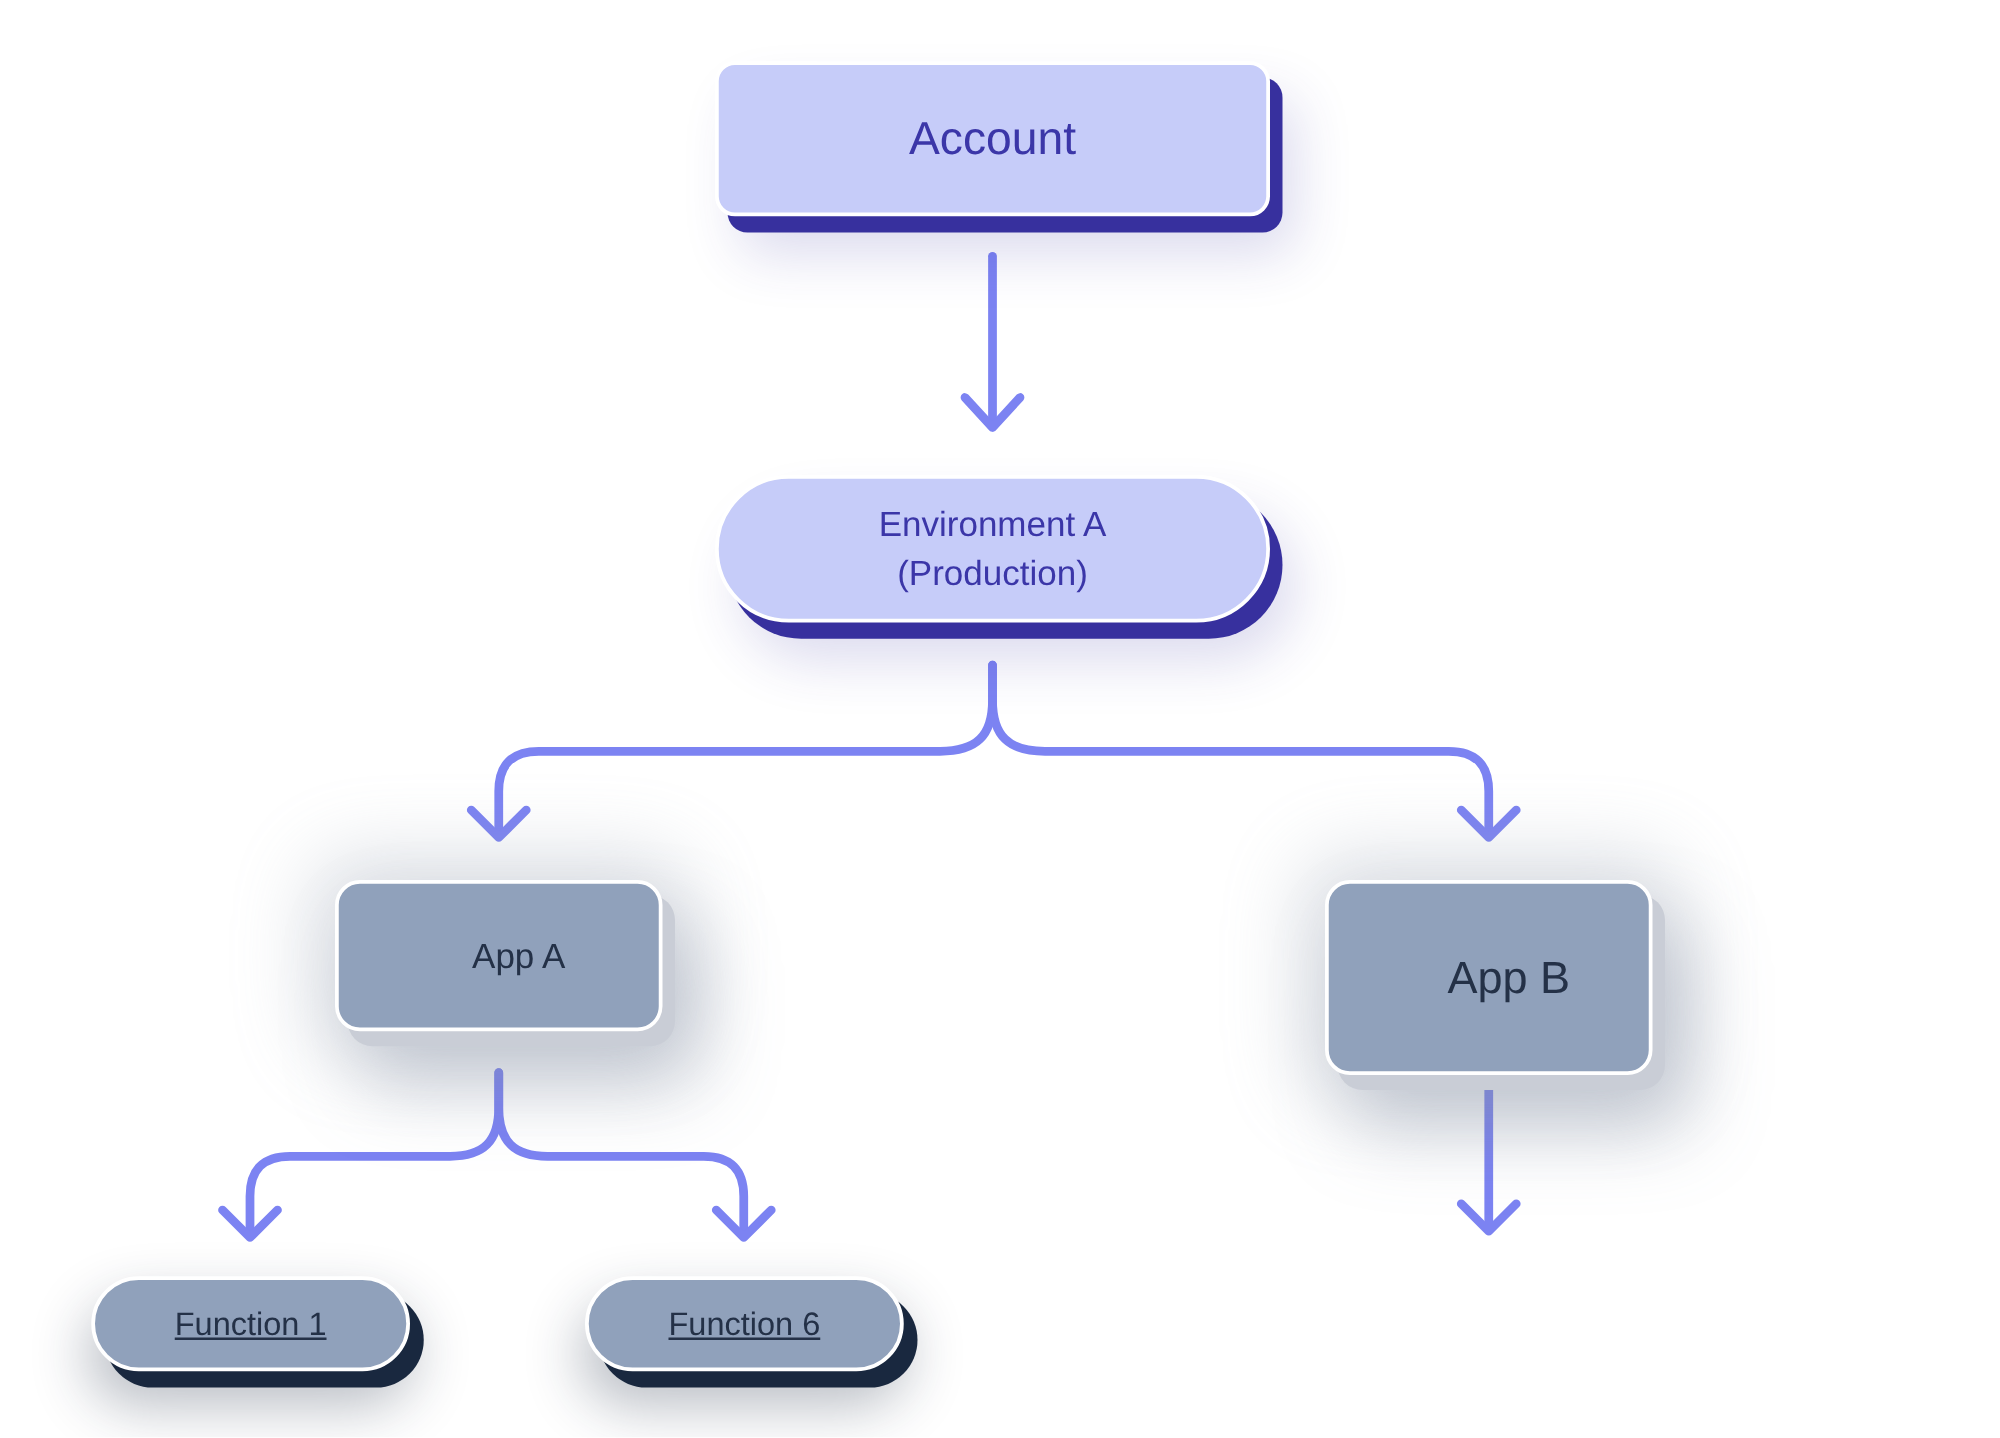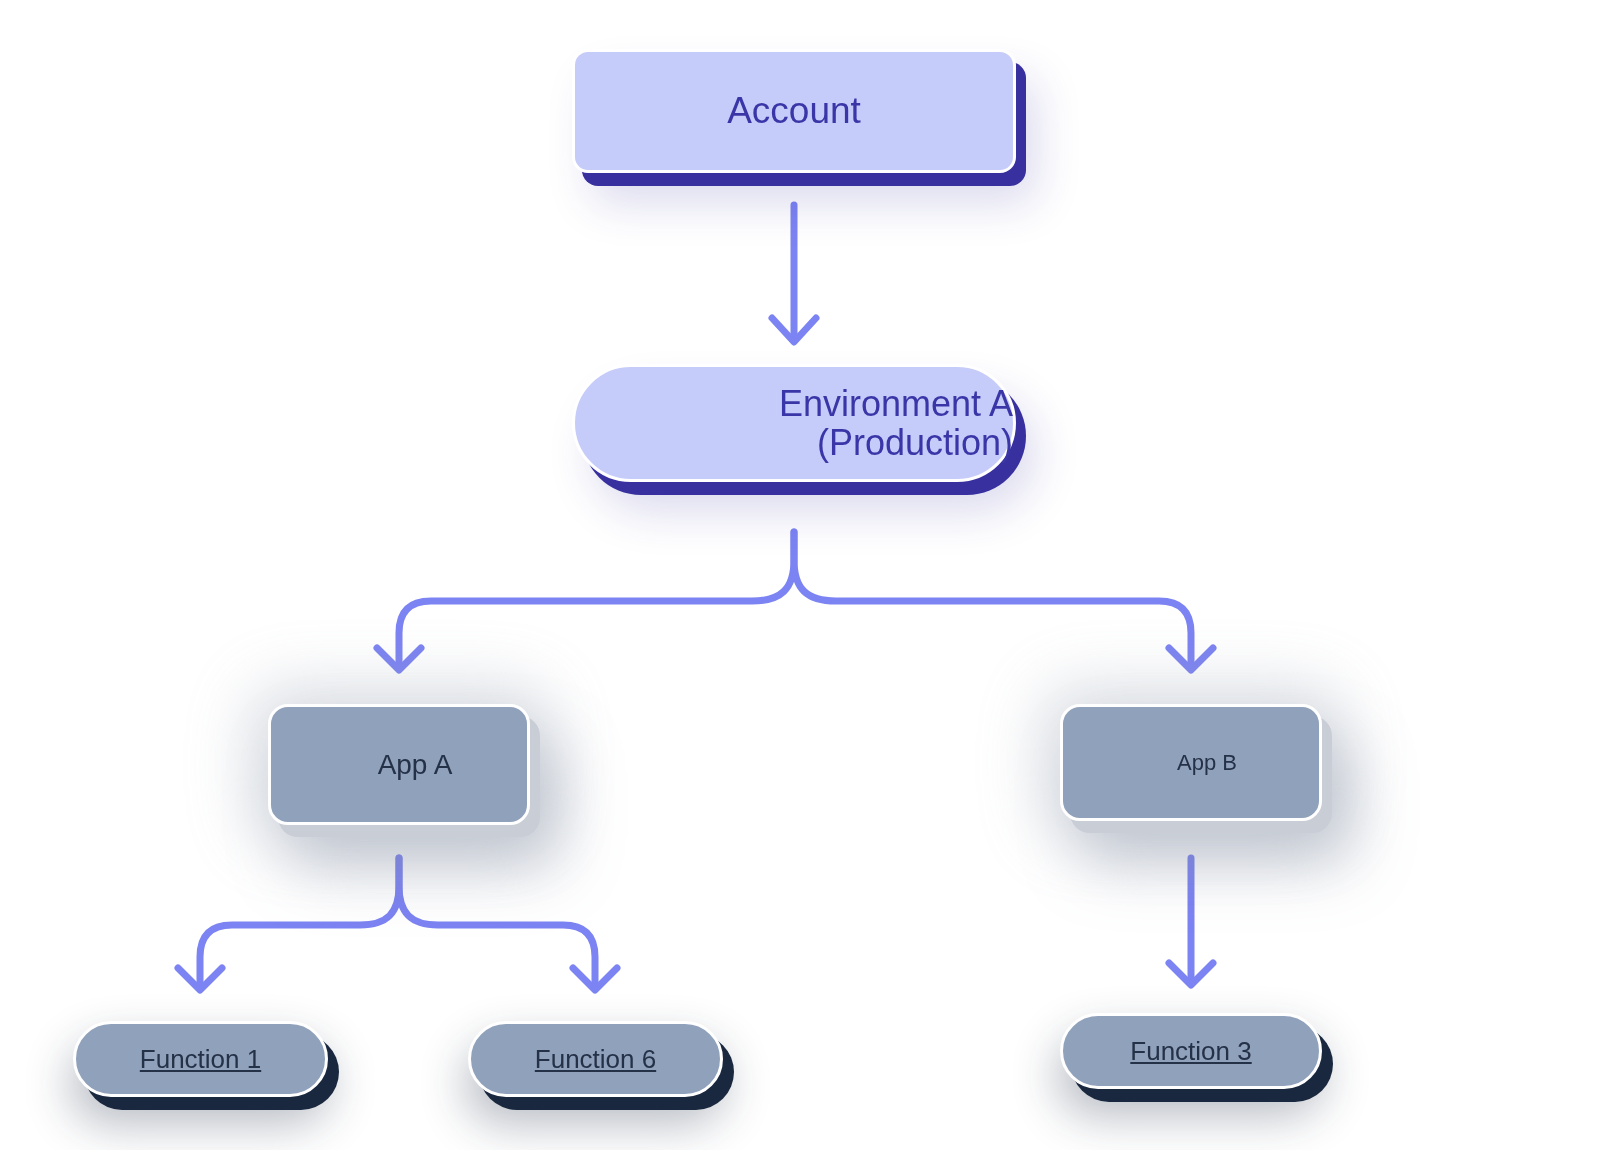--- a/index.html
+++ b/index.html
@@ -63,23 +63,23 @@
     color:var(--node-text-navy);
     box-shadow:11px 13px 0 0 var(--node-shadow-navy),
                0 24px 45px 4px rgba(26,41,64,0.30);
     text-decoration:underline;
   }
   .rect{border-radius:16px;}
   .rect-app{border-radius:20px;}
   .pill{border-radius:999px;}
 
   .node-account{left:572px;top:49px;width:444px;height:124px;font-size:37px;}
-  .node-environment{left:572px;top:364px;width:444px;height:118px;font-size:36px;line-height:39px;align-items:flex-end;}
+  .node-environment{left:572px;top:380px;width:444px;height:118px;font-size:28px;line-height:39px;}
   .node-app-a{left:268px;top:704px;width:262px;height:121px;font-size:28px;}
-  .node-app-b{left:1060px;top:704px;width:262px;height:117px;font-size:22px;}
+  .node-app-b{left:1060px;top:704px;width:262px;height:156px;font-size:36px;}
   .node-function-1{left:73px;top:1021px;width:255px;height:76px;font-size:26px;font-weight:500;}
   .node-function-2{left:468px;top:1021px;width:255px;height:76px;font-size:26px;font-weight:500;}
   .node-function-3{left:1060px;top:1013px;width:262px;height:76px;font-size:26px;font-weight:500;}
 </style>
 </head>
 <body>
 
 <div class="canvas">
 
   <svg class="edges-layer" viewBox="0 0 1600 1150" aria-hidden="true">
@@ -133,17 +133,14 @@
   </div>
 
   <div class="node slate-func pill node-function-1">
     <span>Function 1</span>
   </div>
 
   <div class="node slate-func pill node-function-2">
     <span>Function 6</span>
   </div>
 
-  <div class="node slate-func pill node-function-3">
-    <span>Function 3</span>
-  </div>
 
 </div>
 
 </body></html>

